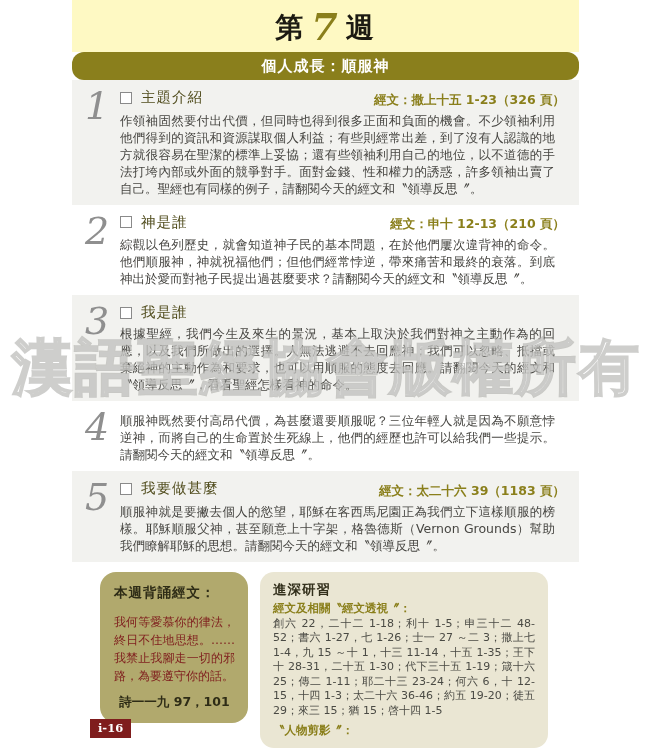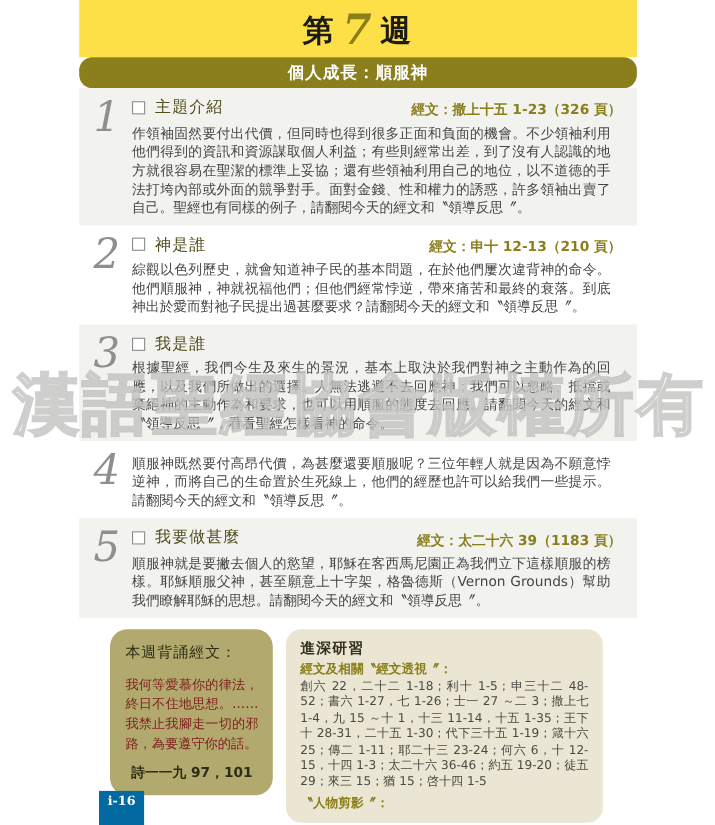--- a/index.html
+++ b/index.html
@@ -2,59 +2,59 @@
 <html><head>
 <meta charset="utf-8">
 <style>
   * { margin:0; padding:0; box-sizing:border-box; }
   html,body { background:#ffffff; }
   body { font-family:"DejaVu Sans", sans-serif; }
   .page { position:relative; width:650px; height:750px; background:#ffffff; overflow:hidden; }
   .content-col { position:absolute; left:72px; top:0; width:507px; }
 
   
-  .band-khaki { height:52px; background:#fde047; display:flex; align-items:center; justify-content:center; }
+  .band-khaki { height:52px; background:#fef9c3; display:flex; align-items:center; justify-content:center; }
   .week-title { font-family:"DejaVu Serif", serif; font-weight:bold; font-size:28px; color:#1c1a12; letter-spacing:2px; }
   .week-num { font-family:"DejaVu Serif", serif; font-style:italic; font-weight:bold; font-size:38px; color:#8a7f1b; padding:0 6px; vertical-align:-3px; display:inline-block; }
   .band-olive { height:28px; background:#8a7f1c; color:#ffffff; font-weight:bold; font-size:15px; text-align:center; line-height:28px; letter-spacing:1px;border-radius:12px; }
 
   
   .section { position:relative; padding:8px 14px 8px 48px; }
   .section.shaded { background:#f2f2ef; }
   .sec-num { position:absolute; left:8px; top:6px; width:34px; text-align:center;
              font-family:"DejaVu Serif", serif; font-style:italic; font-size:38px; line-height:40px; color:#8f8f8f; }
   .sec-head { display:flex; justify-content:space-between; align-items:baseline; }
   .sec-title { font-weight:normal; font-size:14.5px; color:#514d1e; letter-spacing:1px; display:flex; align-items:center; }
   .checkbox { display:inline-block; width:12px; height:12px; border:1px solid #8a8a8a; background:#ffffff; margin-right:9px; flex:0 0 auto; }
   .sec-ref { font-weight:bold; font-size:12.5px; color:#8a7f1b; white-space:nowrap; }
   .sec-body { margin-top:3px; font-size:12.5px; line-height:17px; color:#474642; text-align:justify; padding-right:10px; }
 
   
   .bottom-area { display:flex; gap:12px; margin:10px 0 0 28px; width:448px; align-items:flex-start; }
   .memory-box { width:148px; flex:0 0 auto; background:#b1a96d; border-radius:16px; padding:12px 13px 12px 14px; }
-  .memory-title { font-weight:normal; font-size:13.5px; color:#2e2c16; letter-spacing:1px; }
+  .memory-title { font-weight:bold; font-size:13.5px; color:#2e2c16; letter-spacing:1px; }
   .memory-verse { margin-top:11px; font-size:12px; line-height:18px; color:#7f1d1d; text-align:justify; }
   .memory-ref { margin-top:9px; font-weight:bold; font-size:12.5px; color:#2e2c16; text-align:center; }
   .study-box { flex:1; background:#eae6d3; border-radius:14px; padding:9px 13px 10px 13px; }
   .study-title { font-weight:bold; font-size:13.5px; color:#33301c; letter-spacing:1px; }
   .study-subhead { margin-top:2px; font-weight:bold; font-size:11.5px; color:#8a7f1b; }
   .study-list { margin-top:1px; font-size:11px; line-height:14.5px; color:#4a4a44; text-align:justify; }
   .study-subhead2 { margin-top:5px; font-weight:bold; font-size:11.5px; color:#8a7f1b; }
 
   
   .watermark { position:absolute; left:4px; top:328px; width:646px; text-align:center; white-space:nowrap;
                font-weight:bold; font-size:60px; letter-spacing:3px;
                color:rgba(255,255,255,0.55);
                -webkit-text-stroke:2px rgba(165,165,162,0.55);
                pointer-events:none; z-index:5; }
 
   
-  .page-badge { position:absolute; left:90px; top:719px; background:#0369a1; color:#ffffff;
+  .page-badge { position:absolute; left:90px; top:719px; background:#7f1d1d; color:#ffffff;
                 font-family:"DejaVu Serif", serif; font-weight:bold; font-size:11.5px;
-                padding:2px 8px 15px 8px; }
+                padding:2px 8px 3px 8px; }
 </style>
 </head>
 <body>
 
 <div class="page">
   <div class="content-col">
 
     <div class="band-khaki">
       <div class="week-title"><span>第</span><span class="week-num">7</span><span>週</span></div>
     </div>

